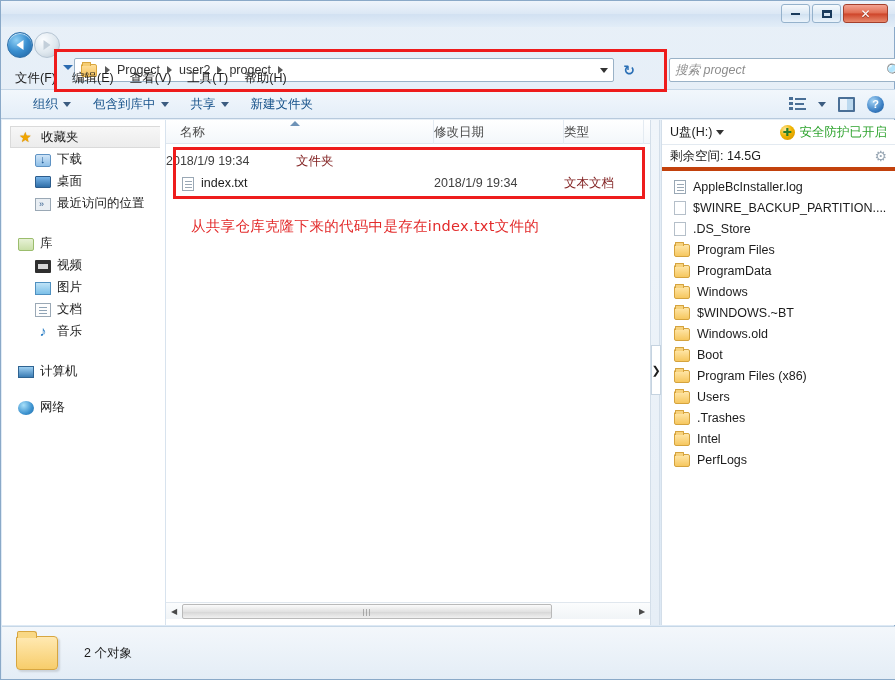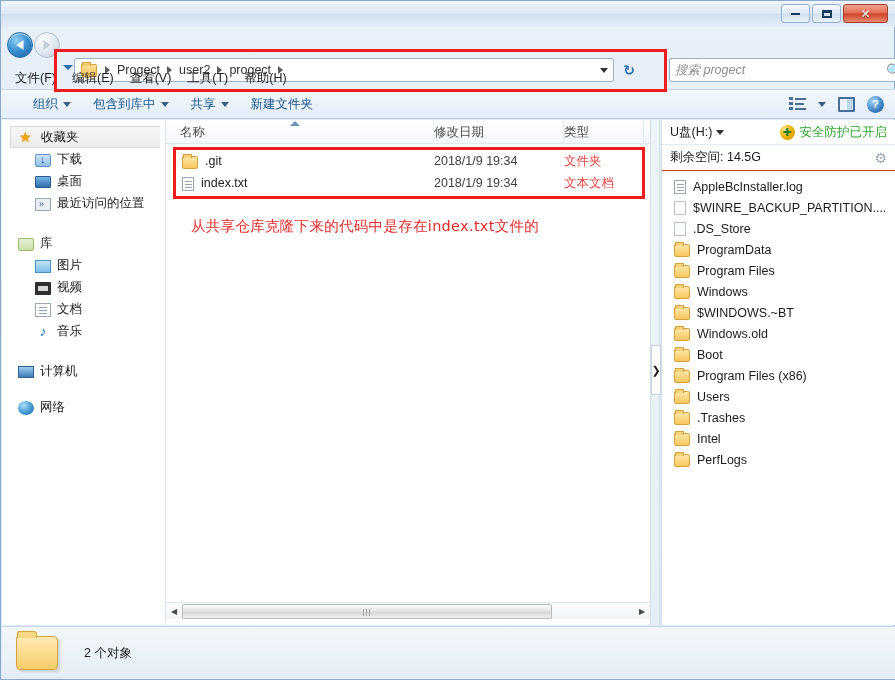--- a/index.html
+++ b/index.html
@@ -222,21 +222,21 @@
     border-bottom: 5px solid #6f93b7;
   }
   .file-redbox {
     position: absolute; left: 7px; top: 27px; width: 472px; height: 52px;
     border: 3px solid #ee1c1c; z-index: 4; pointer-events: none;
   }
   .file-rows { position: absolute; left: 0; top: 30px; width: 484px; }
   .file-row { height: 22px; display: flex; align-items: center; font-size: 12.5px; color: #1b1b1b; }
   .fr-name { width: 268px; padding-left: 16px; display: flex; align-items: center; gap: 7px; }
   .fr-date { width: 130px; color: #404040; }
-  .fr-type { width: 80px; color: #ef4444; }
+  .fr-type { width: 80px; color: #7f1d1d; }
   .ico-txt { background:#ffffff; border:1px solid #9aa8b5; height:14px; width:12px; margin-top:1px; position:relative; }
   .ico-txt:after { content:""; position:absolute; left:2px; top:3px; width:7px; height:1px; background:#9aa8b5; box-shadow:0 3px 0 #9aa8b5, 0 6px 0 #9aa8b5; }
 
   .annotation {
     position: absolute; left: 190px; top: 216px;
     color: #e32b2b; font-size: 14.5px; letter-spacing: .3px; z-index: 5;
     font-family: "DejaVu Sans", "Liberation Sans", sans-serif;
   }
 
   .hscroll {
@@ -267,21 +267,21 @@
     border-left: 4px solid transparent; border-right: 4px solid transparent; border-top: 5px solid #333; }
   .shield {
     width: 15px; height: 15px; border-radius: 50%; margin-left: auto; margin-right: 5px;
     background: radial-gradient(circle at 35% 30%, #ffe9a0 0%, #f0b400 45%, #cf8f00 100%);
     color: #2a7d2a; font-size: 11px; font-weight: bold;
     display: flex; align-items: center; justify-content: center;
   }
   .usb-safe { color: #2ea32e; font-size: 12.5px; }
   .usb-space {
     height: 26px; display: flex; align-items: center; padding: 0 8px;
-    border-bottom: 1px solid #c2410c; font-size: 12.5px; color: #1b1b1b;
+    border-bottom: 4px solid #c2410c; font-size: 12.5px; color: #1b1b1b;
   }
   .gear { margin-left: auto; color: #9aa8b5; font-size: 14px; }
   .usb-list { padding-top: 5px; }
   .usb-row { height: 21px; display: flex; align-items: center; gap: 7px; padding-left: 12px; font-size: 12.5px; color: #1b1b1b; }
   .ico-log { background:#ffffff; border:1px solid #9aa8b5; width:12px; height:14px; position:relative; }
   .ico-log:after { content:""; position:absolute; left:2px; top:3px; width:7px; height:1px; background:#9aa8b5; box-shadow:0 3px 0 #9aa8b5, 0 6px 0 #9aa8b5; }
   .ico-blank { background:#ffffff; border:1px solid #b5bfc9; width:12px; height:14px; }
 
   
   .statusbar {
@@ -416,26 +416,26 @@
     </div>
 
     <div class="nav-spacer"></div>
 
     <div class="nav-group">
       <div class="nav-row">
         <span class="ico ico-lib"></span>
         <span>库</span>
       </div>
       <div class="nav-row child">
+        <span class="ico ico-video"></span>
+        <span>视频</span>
+      </div>
+      <div class="nav-row child">
         <span class="ico ico-pic"></span>
         <span>图片</span>
-      </div>
-      <div class="nav-row child">
-        <span class="ico ico-video"></span>
-        <span>视频</span>
       </div>
       <div class="nav-row child">
         <span class="ico ico-doc"></span>
         <span>文档</span>
       </div>
       <div class="nav-row child">
         <span class="ico ico-music">♪</span>
         <span>音乐</span>
       </div>
     </div>
@@ -458,24 +458,20 @@
   <div class="pane-mid">
     <div class="col-head">
       <span class="c-name">名称</span>
       <span class="c-date">修改日期</span>
       <span class="c-type">类型</span>
       <span class="sort-arrow"></span>
     </div>
 
     <div class="file-rows">
       <div class="file-row">
-        <span class="fr-name">
-          <span class="ico ico-folder"></span>
-          <span>.git</span>
-        </span>
         <span class="fr-date">2018/1/9 19:34</span>
         <span class="fr-type">文件夹</span>
       </div>
       <div class="file-row">
         <span class="fr-name">
           <span class="ico-txt"></span>
           <span>index.txt</span>
         </span>
         <span class="fr-date">2018/1/9 19:34</span>
         <span class="fr-type">文本文档</span>
@@ -520,25 +516,25 @@
       <div class="usb-row">
           <span class="ico-blank"></span>
           <span>$WINRE_BACKUP_PARTITION....</span>
         </div>
       <div class="usb-row">
           <span class="ico-blank"></span>
           <span>.DS_Store</span>
         </div>
       <div class="usb-row">
           <span class="ico ico-folder"></span>
+          <span>Program Files</span>
+        </div>
+      <div class="usb-row">
+          <span class="ico ico-folder"></span>
           <span>ProgramData</span>
-        </div>
-      <div class="usb-row">
-          <span class="ico ico-folder"></span>
-          <span>Program Files</span>
         </div>
       <div class="usb-row">
           <span class="ico ico-folder"></span>
           <span>Windows</span>
         </div>
       <div class="usb-row">
           <span class="ico ico-folder"></span>
           <span>$WINDOWS.~BT</span>
         </div>
       <div class="usb-row">

